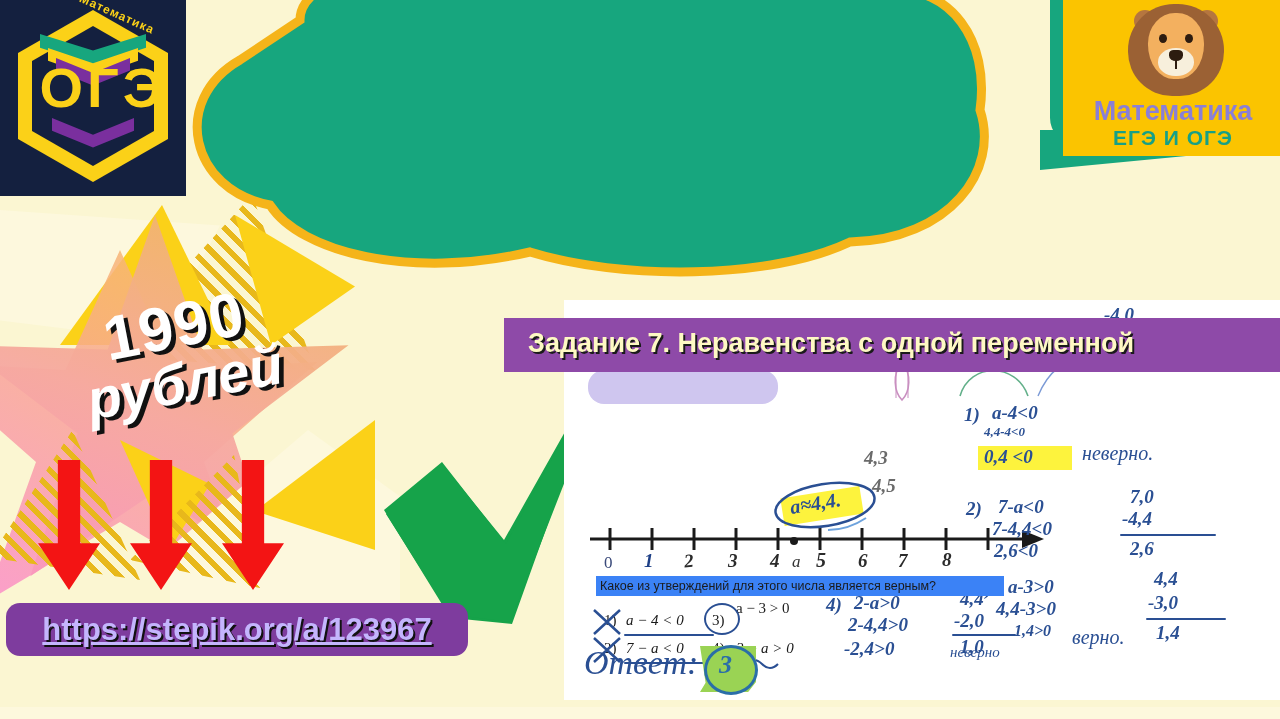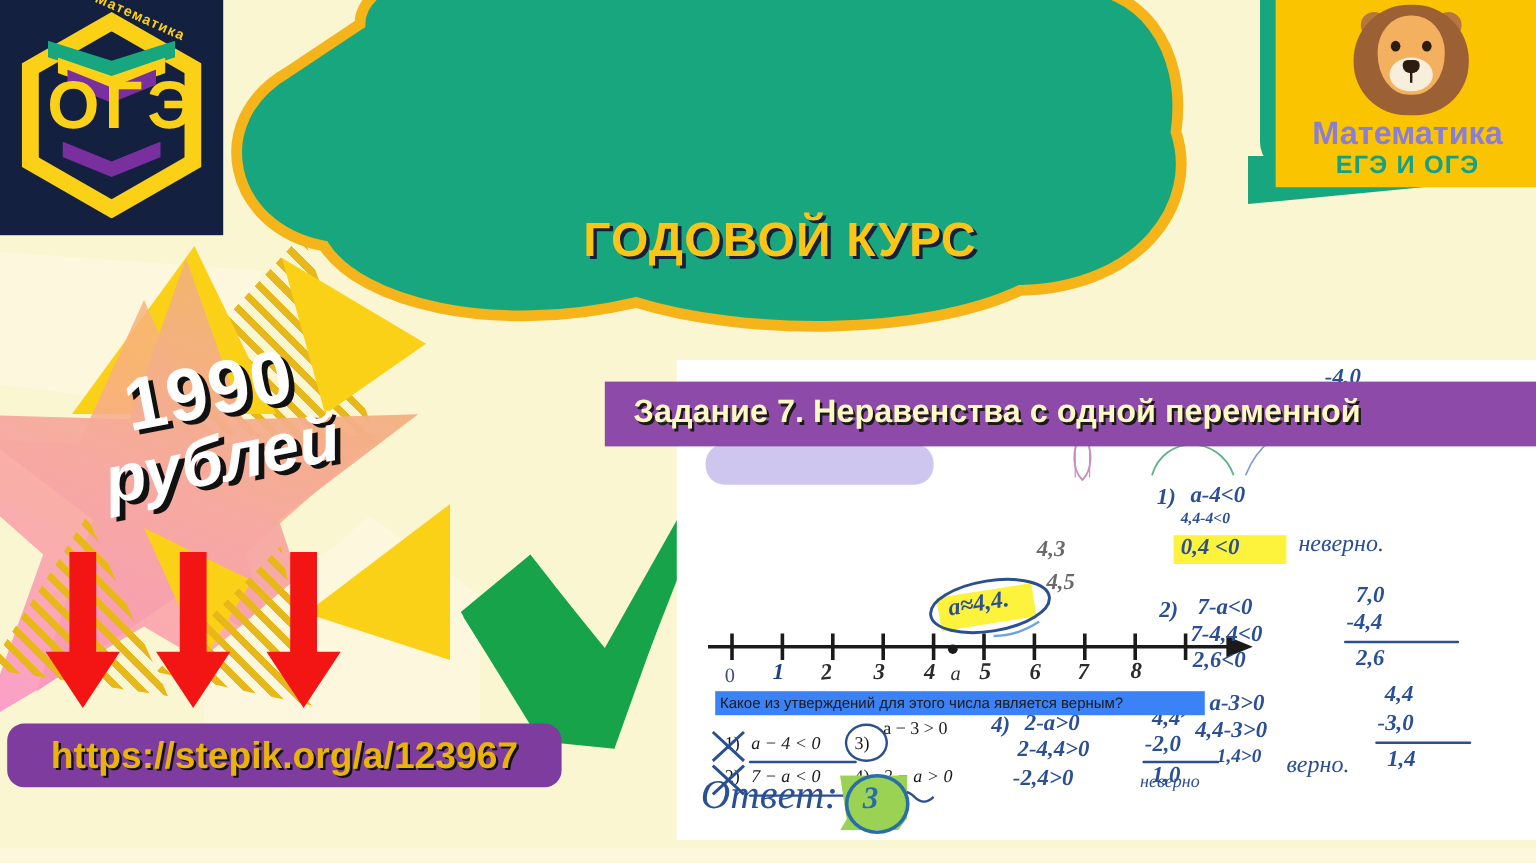--- a/index.html
+++ b/index.html
@@ -123,22 +123,22 @@
 
   
   .arrow{position:absolute;width:62px;height:130px;
     background:#f31414;
     clip-path:polygon(32% 0%,68% 0%,68% 64%,100% 64%,50% 100%,0% 64%,32% 64%);}
   .a1{left:38px;top:460px;} .a2{left:130px;top:460px;} .a3{left:222px;top:460px;}
 
   
   .url-pill{position:absolute;left:6px;top:603px;width:462px;height:53px;
     background:#7e3c9e;border-radius:14px;display:flex;align-items:center;justify-content:center;}
-  .url-pill span{color:#eab308;font-size:31px;font-weight:bold;letter-spacing:0px;
-    text-shadow:2px 2px 0 #111;}
+  .url-pill span{color:#c4b5fd;font-size:31px;font-weight:bold;letter-spacing:0px;
+    text-shadow:2px 2px 0 #111;text-decoration:underline;}
 
   
   .check{position:absolute;left:378px;top:392px;width:220px;height:236px;}
 
   
   .sheet{position:absolute;left:564px;top:300px;width:716px;height:400px;background:#fff;
     overflow:hidden;}
   .sheet-lav{position:absolute;left:24px;top:70px;width:190px;height:34px;background:#cfc6ef;
     border-radius:16px;}
   .sheet-lav-line{position:absolute;left:60px;top:66px;width:130px;height:5px;background:#4a4a9e;}
@@ -194,21 +194,20 @@
   <div class="deco stripe-c stripes"></div>
 
   <div class="cloud-wrap">
     <svg viewBox="0 0 870 300" preserveAspectRatio="none" aria-hidden="true">
       <path d="M150,40 C150,0 230,-18 300,-10 C340,-40 460,-45 520,-14
                C600,-36 710,-30 740,10 C800,6 840,60 830,130
                C850,190 800,260 700,262 C620,300 470,300 380,272
                C260,300 150,272 120,225 C40,210 20,120 90,80 Z" fill="#17a67e" stroke="#f5b41a" stroke-width="9"></path>
     </svg>
   </div>
-  <div class="title-sub">ГОДОВОЙ КУРС</div>
 
   <div class="oge-logo">
     <div class="hexouter"></div>
     <div class="hexinner"></div>
     <div class="chev chev-teal"></div>
     <div class="chev chev-yellow"></div>
     <div class="chev chev-purple"></div>
     <div class="chev chev-purple-b"></div>
     <div class="oge-mat">Математика</div>
     <div class="oge-text">ОГЭ</div>

